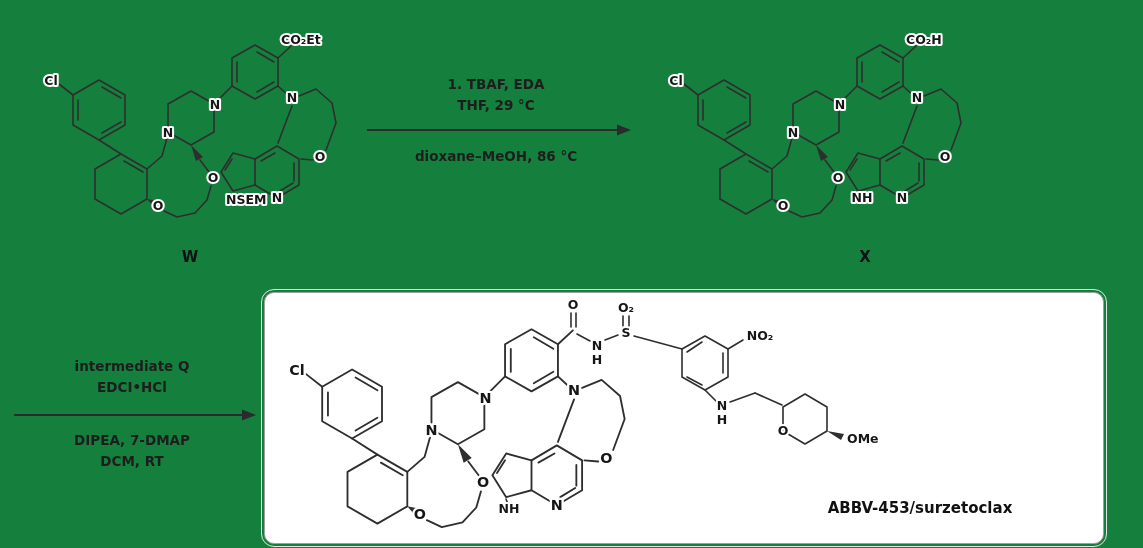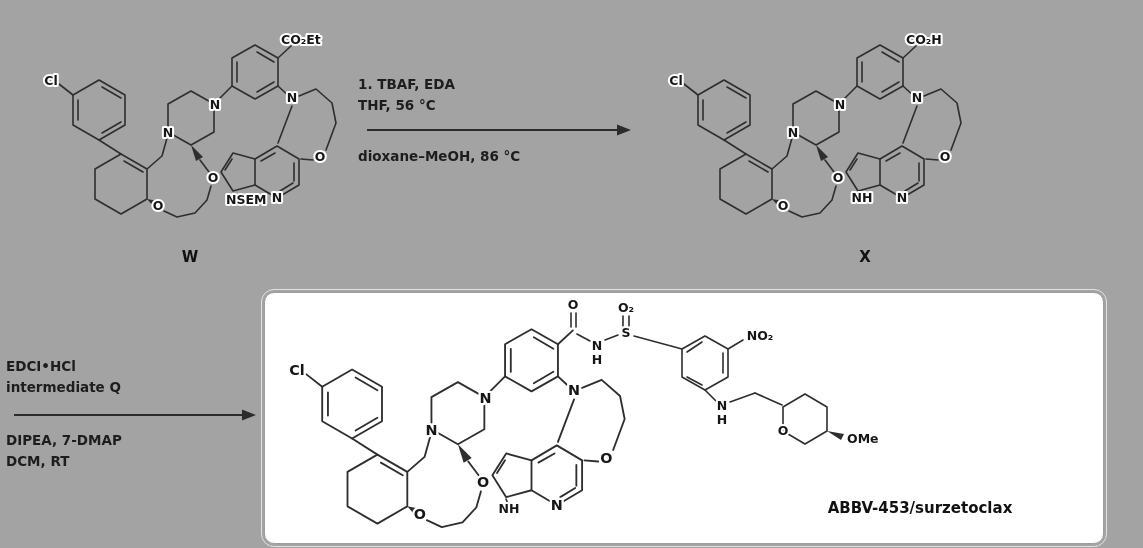--- a/index.html
+++ b/index.html
@@ -1,22 +1,22 @@
 <!DOCTYPE html>
 <html><head>
 <meta charset="utf-8">
 <style>
   html,body{margin:0;padding:0;background:#fff;}
   .canvas{
-    position:relative;width:1143px;height:548px;background:#a3a3a3;
+    position:relative;width:1143px;height:548px;background:#15803d;
     font-family:"DejaVu Sans",sans-serif;overflow:hidden;
   }
   .struct,.arrow{position:absolute;overflow:visible;}
   .cond{
-    position:absolute;font-weight:700;font-size:13.5px;
+    position:absolute;text-align:center;font-weight:700;font-size:13.5px;
     color:#1d1d1d;line-height:21px;white-space:nowrap;
   }
   .cmpd-label{
     position:absolute;text-align:center;font-weight:700;font-size:15px;color:#111;
   }
   .product-box{
     position:absolute;left:264px;top:292px;width:840px;height:252px;
     border:1.4px solid #9e9e9e;border-radius:10px;background:#fff;
     outline:1px solid #e3e3e3;outline-offset:2px;box-sizing:border-box;
   }
@@ -104,40 +104,40 @@
 
   <svg class="struct" style="left:25px;top:10px" width="330" height="250" viewBox="0 0 330 250">
     <use href="#core"></use>
     <text class="atom start" x="256" y="34">CO₂Et</text>
     <text class="atom start" x="201" y="194">NSEM</text>
   </svg>
   <div class="cmpd-label" style="left:25px;top:248px;width:330px">W</div>
 
   <div class="cond" style="left:358px;top:74px;width:276px">
     <div>1. TBAF, EDA</div>
-    <div>THF, 56 °C</div>
+    <div>THF, 29 °C</div>
   </div>
   <svg class="arrow" style="left:365px;top:122px" width="270" height="16" viewBox="0 0 270 16">
     <line class="arrowline" x1="2" y1="8" x2="252" y2="8"></line>
     <polygon class="arrowhead" points="252,2.5 266,8 252,13.5"></polygon>
   </svg>
   <div class="cond" style="left:358px;top:146px;width:276px">
     <div>dioxane–MeOH, 86 °C</div>
   </div>
 
   <svg class="struct" style="left:650px;top:10px" width="330" height="250" viewBox="0 0 330 250">
     <use href="#core"></use>
     <text class="atom start" x="256" y="34">CO₂H</text>
     <text class="atom" x="212" y="192">NH</text>
   </svg>
   <div class="cmpd-label" style="left:700px;top:248px;width:330px">X</div>
 
   <div class="cond" style="left:6px;top:356px;width:252px">
+    <div>intermediate Q</div>
     <div>EDCI•HCl</div>
-    <div>intermediate Q</div>
   </div>
   <svg class="arrow" style="left:12px;top:407px" width="250" height="16" viewBox="0 0 250 16">
     <line class="arrowline" x1="2" y1="8" x2="230" y2="8"></line>
     <polygon class="arrowhead" points="230,2.5 244,8 230,13.5"></polygon>
   </svg>
   <div class="cond" style="left:6px;top:430px;width:252px">
     <div>DIPEA, 7-DMAP</div>
     <div>DCM, RT</div>
   </div>
 

